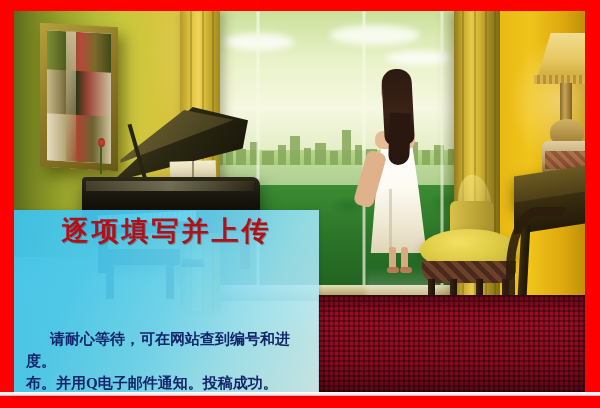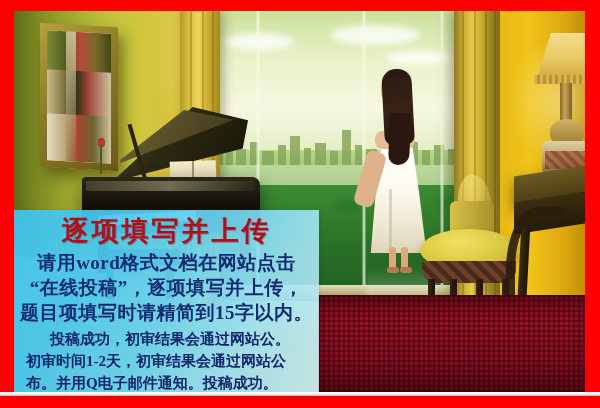--- a/index.html
+++ b/index.html
@@ -418,26 +418,20 @@
 
     <div class="carpet"></div>
 
   </div>
 
   <div class="leaf"></div>
 
   <div id="panel-wrap">
     <div id="panel"></div>
     <div class="ptitle">逐项填写并上传</div>
-    <div class="pbody">
-      <span class="l1">请用word格式文档在网站点击</span>
-      <span class="l2">“在线投稿”，逐项填写并上传，</span>
-      <span class="l3">题目项填写时请精简到15字以内。</span>
-    </div>
     <div class="pnote">
-      <span class="n1">投稿成功，初审结果会通过网站公。</span>
-      <span class="n2">初审时间1-2天，初审结果会通过网站公</span>
+      <span class="n1">请耐心等待，可在网站查到编号和进度。</span>
       <span class="n3">布。并用Q电子邮件通知。投稿成功。</span>
     </div>
   </div>
 
   <div id="hairline"></div>
 </div>
 
 </body></html>

